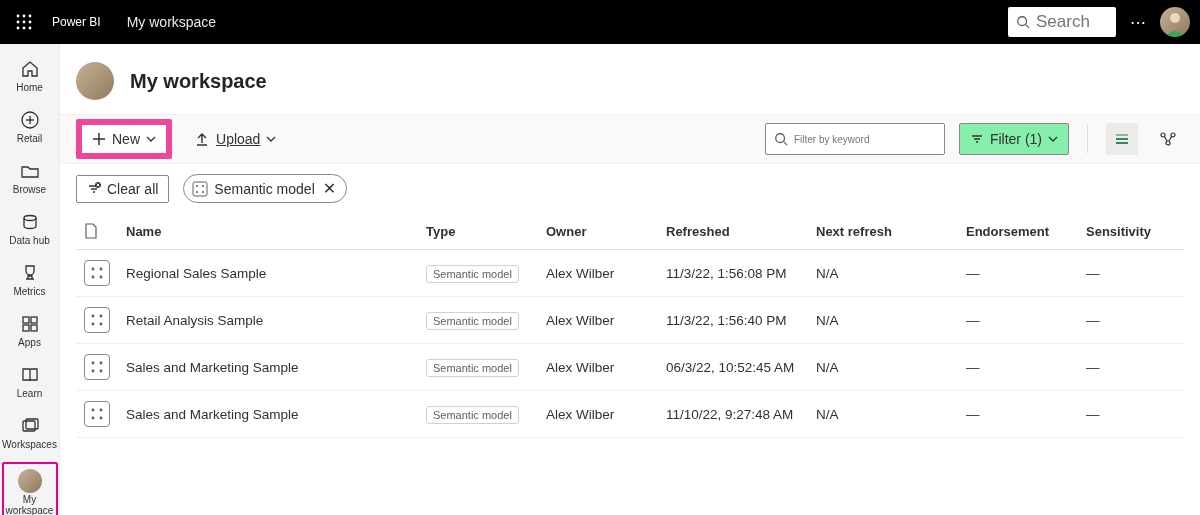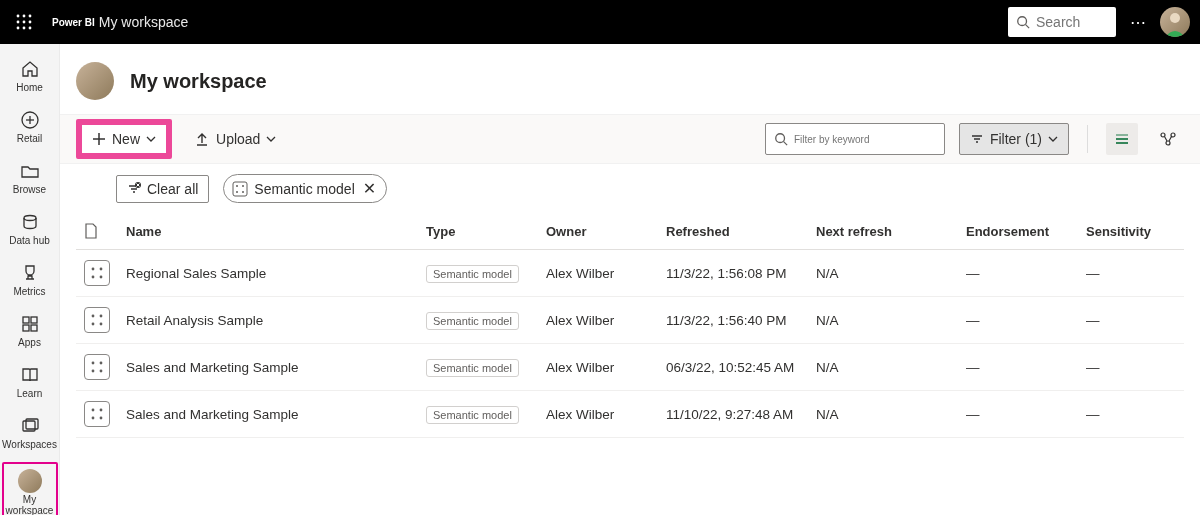--- a/index.html
+++ b/index.html
@@ -1,25 +1,25 @@
 <!DOCTYPE html>
 <html><head>
 <meta charset="utf-8">
 <style>
   * { box-sizing: border-box; margin: 0; padding: 0; font-family: "Segoe UI", -apple-system, sans-serif; }
   body { width: 1200px; height: 515px; overflow: hidden; background: #fff; color: #323130; font-size: 14px; }
 
   
   .topbar { height: 44px; background: #000; display: flex; align-items: center; color: #fff; padding: 0 10px; }
   .waffle { width: 28px; height: 28px; display: flex; align-items: center; justify-content: center; cursor: pointer; }
-  .brand { font-weight: 700; font-size: 10px; margin-left: 14px; margin-right: 4px; }
+  .brand { font-weight: 400; font-size: 12px; margin-left: 14px; margin-right: 26px; }
   .crumb { font-size: 14px; color: #e8e8e8; }
   .topbar .spacer { flex: 1; }
   .searchbox { background: #fff; border-radius: 2px; height: 30px; width: 108px; display: flex; align-items: center; padding: 0 8px; color: #555; gap: 6px; }
-  .searchbox input { border: none; outline: none; font-size: 14px; width: 58px; color: #ef4444; background: transparent; }
+  .searchbox input { border: none; outline: none; font-size: 17px; width: 58px; color: #ef4444; background: transparent; }
   .ellipsis { color: #fff; padding: 0 14px; font-size: 16px; cursor: pointer; }
   .avatar-top { width: 30px; height: 30px; border-radius: 50%; background: linear-gradient(135deg,#c7b299,#8e7a5b); display:flex; align-items:center; justify-content:center; font-size:14px; color:#fff; overflow:hidden; }
 
   
   .shell { display: flex; height: calc(515px - 44px); }
   .leftnav { width: 60px; background: #f4f4f4; border-right: 1px solid #eaeaea; display: flex; flex-direction: column; align-items: center; padding-top: 8px; gap: 2px; }
   .navitem { width: 60px; display: flex; flex-direction: column; align-items: center; padding: 6px 0 8px; cursor: pointer; text-align:center; }
   .navitem .ic { height: 22px; display: flex; align-items: center; justify-content: center; color: #323130; }
   .navitem .lbl { font-size: 10px; color: #323130; margin-top: 2px; line-height: 11px; }
   .navitem.highlight { border: 2px solid #e3008c; border-radius: 2px; width: 56px; margin-top:2px;}
@@ -27,31 +27,31 @@
 
   
   .main { flex: 1; display: flex; flex-direction: column; background:#fff; }
   .ws-header { display: flex; align-items: center; padding: 18px 20px 14px 16px; gap: 16px; }
   .ws-avatar { width: 38px; height: 38px; border-radius: 50%; background: linear-gradient(135deg,#c7b299,#8e7a5b); }
   .ws-title { font-size: 20px; font-weight: 600; color: #252423; }
 
   .toolbar { background: #faf9f8; height: 50px; display: flex; align-items: center; padding: 0 16px; gap: 14px; border-top:1px solid #f1f1f1; border-bottom:1px solid #f1f1f1;}
   .btn { display: inline-flex; align-items: center; gap: 6px; cursor: pointer; font-size: 14px; }
   .btn-new { border: 6px solid #ec4899; border-radius: 2px; padding: 6px 10px; background:#fff; }
-  .btn-upload { padding: 6px 8px; }
+  .btn-upload { padding: 6px 8px; text-decoration: underline; }
   .toolbar .spacer { flex: 1; }
   .filter-input-wrap { border: 1px solid #8a8886; border-radius: 2px; height: 32px; width: 180px; display: flex; align-items: center; padding: 0 8px; gap: 6px; background:#fff; }
   .filter-input-wrap input { border: none; outline: none; font-size: 10px; flex:1; background:transparent; }
-  .btn-filter { border: 1px solid #8a8886; border-radius: 2px; height: 32px; padding: 0 10px; background:#e5e5e5; }
+  .btn-filter { border: 1px solid #8a8886; border-radius: 2px; height: 32px; padding: 0 10px; background:#86efac; }
   .vdiv { width:1px; height:28px; background:#ddd; margin:0 4px; }
   .view-toggle { width:32px; height:32px; display:flex; align-items:center; justify-content:center; border-radius:2px; cursor:pointer; }
   .view-toggle.active { background:#edebe9; }
 
   .chipbar { padding: 10px 16px; display: flex; gap: 14px; align-items:center; }
-  .btn-clear { border: 1px solid #8a8886; border-radius: 2px; padding: 5px 10px; background:#fff;margin-left:40px; }
+  .btn-clear { border: 1px solid #8a8886; border-radius: 2px; padding: 5px 10px; background:#fff; }
   .chip { border: 1px solid #8a8886; border-radius: 16px; padding: 4px 10px 4px 8px; display:flex; align-items:center; gap:6px; background:#fff; font-size:14px;}
   .chip .x { font-size:16px; cursor:pointer; padding-left:2px;}
 
   
   .tablewrap { padding: 0 16px; }
   table { width: 100%; border-collapse: collapse; }
   thead th { text-align: left; font-weight: 600; font-size: 13px; color: #323130; padding: 10px 8px; border-bottom: 1px solid #e1dfdd; }
   tbody td { padding: 10px 8px; border-bottom: 1px solid #f0efee; font-size: 13.5px; vertical-align: middle; color:#323130;}
   .sm-icon { width: 26px; height: 26px; border: 1px solid #8a8886; border-radius: 4px; display: inline-flex; align-items:center; justify-content:center; }
   .type-badge { border:1px solid #d2d0ce; border-radius:3px; font-size:11px; padding:2px 6px; color:#605e5c; background:#fff; }

